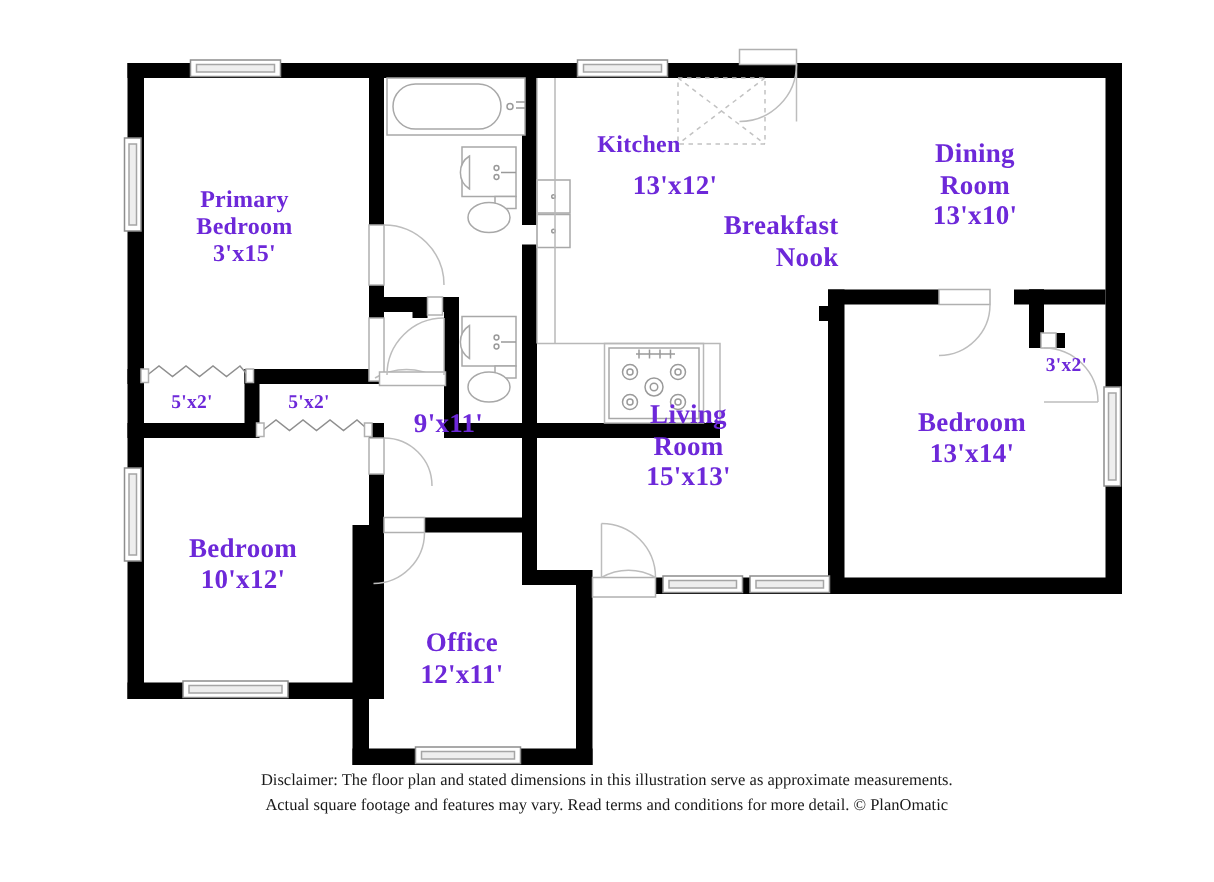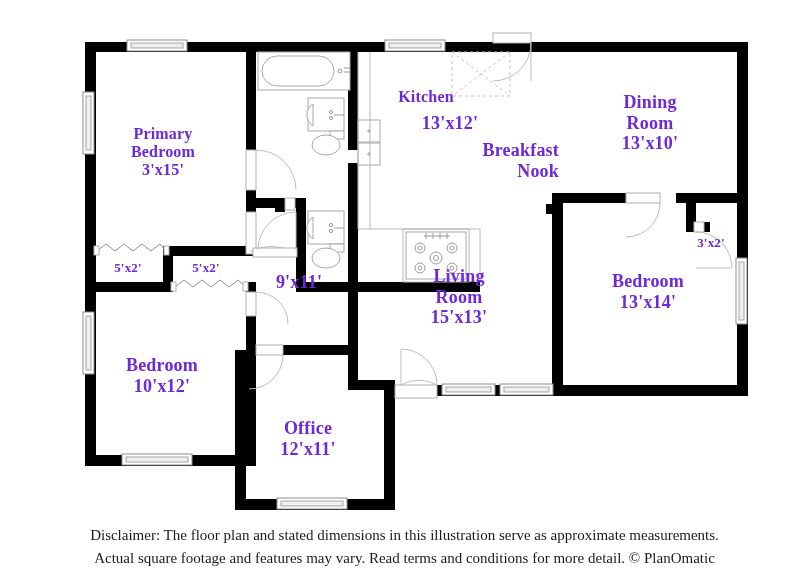--- a/index.html
+++ b/index.html
@@ -72,24 +72,23 @@
     letter-spacing: 3px;
   }
 
   #disclaimer {
     position: absolute;
     left: 0;
     top: 512px;
     width: 809px;
     text-align: center;
     font-family: "Liberation Serif", "DejaVu Serif", serif;
-    font-size: 15px;
+    font-size: 11px;
     color: #1a1a1a;
     line-height: 1.55;
-    margin-top: 12px;
   }
   #disclaimer div { white-space: nowrap; }
 </style>
 </head>
 <body>
 
 <div id="plan-root">
 
   <svg class="floorplan" viewBox="0 0 809 588">
 

